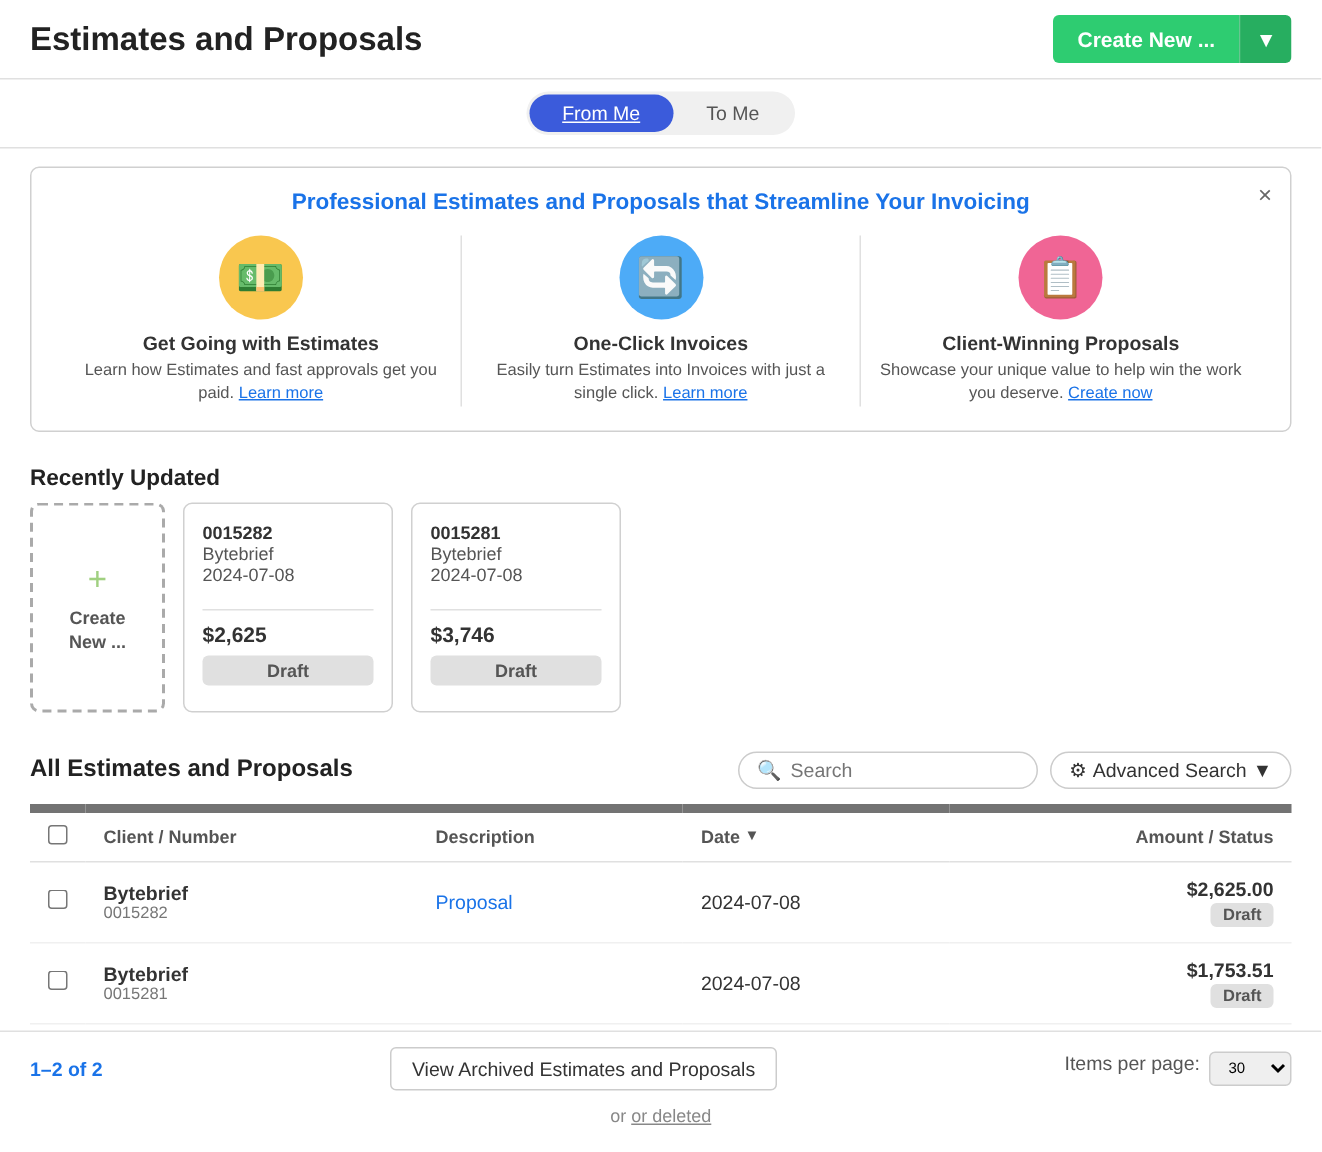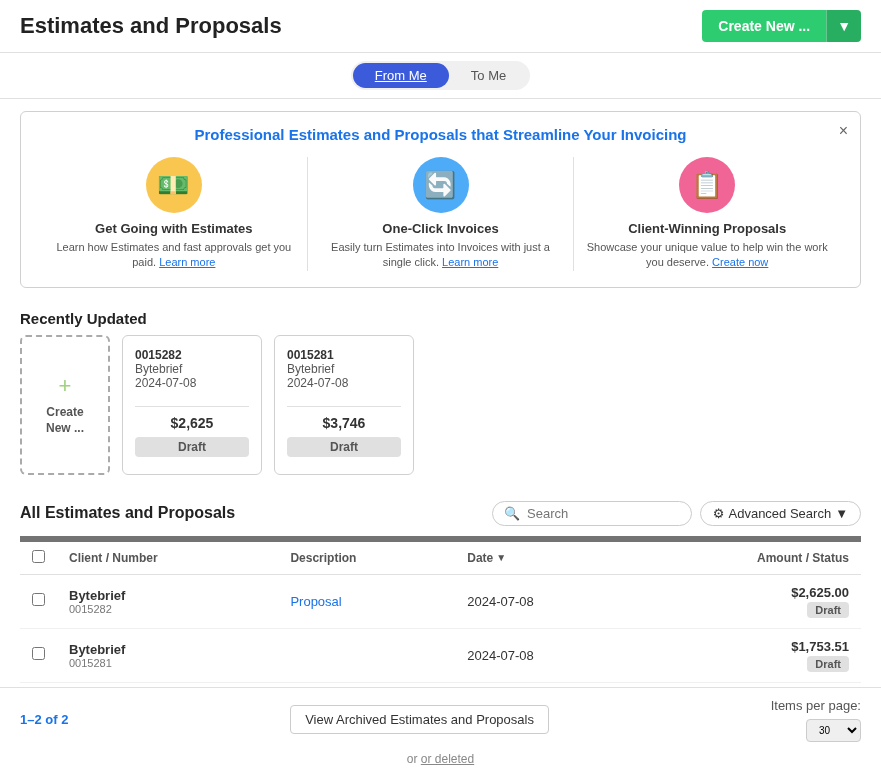--- a/index.html
+++ b/index.html
@@ -167,21 +167,21 @@
       border-radius: 6px;
       padding: 12px;
       display: flex;
       flex-direction: column;
       cursor: pointer;
     }
     .estimate-card .number { font-size: 12px; font-weight: 600; color: #333; }
     .estimate-card .client { font-size: 12px; color: #555; }
     .estimate-card .date { font-size: 12px; color: #555; margin-bottom: 8px; }
     .estimate-card .divider { border: none; border-top: 1px solid #e0e0e0; margin: 8px 0; }
-    .estimate-card .amount { font-size: 14px; font-weight: 600; text-align: center; color: #333; }
+    .estimate-card .amount { font-size: 14px; font-weight: 600; text-align: left; color: #333; }
     .estimate-card .status-badge {
       display: block;
       background: #e0e0e0;
       color: #555;
       text-align: center;
       font-size: 12px;
       font-weight: 600;
       border-radius: 4px;
       padding: 3px 0;
       margin-top: 6px;
@@ -288,25 +288,24 @@
       border: 1px solid #ccc;
       background: #fff;
       border-radius: 4px;
       padding: 6px 14px;
       font-size: 13px;
       cursor: pointer;
       color: #333;
     }
     .items-per-page {
       display: flex;
-      align-items: flex-end;
+      align-items: flex-start;
       gap: 6px;
       font-size: 13px;
       color: #555;
-      flex-direction: column;
     }
     .items-per-page select {
       border: 1px solid #ccc;
       border-radius: 4px;
       padding: 4px 8px;
       font-size: 10px;
     }
     .or-deleted {
       text-align: center;
       font-size: 12px;

